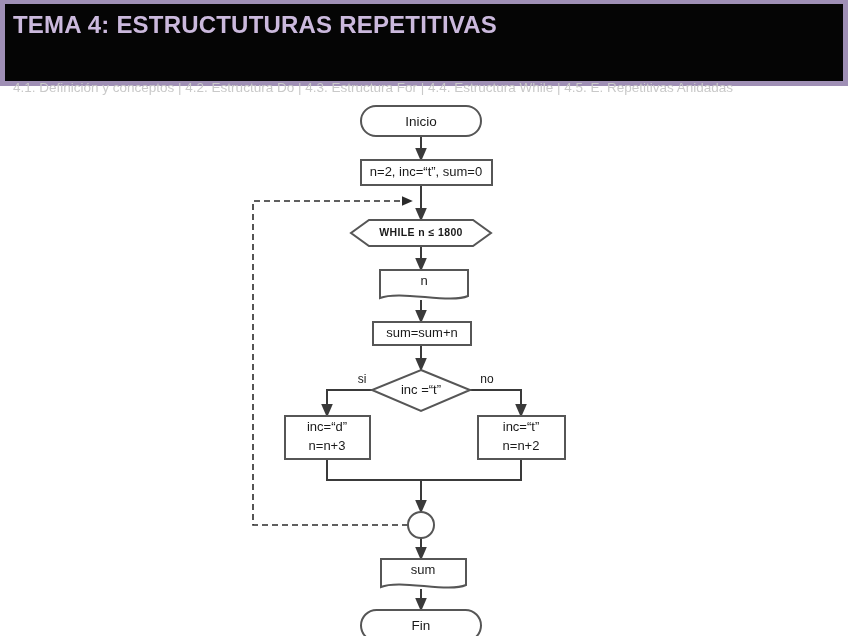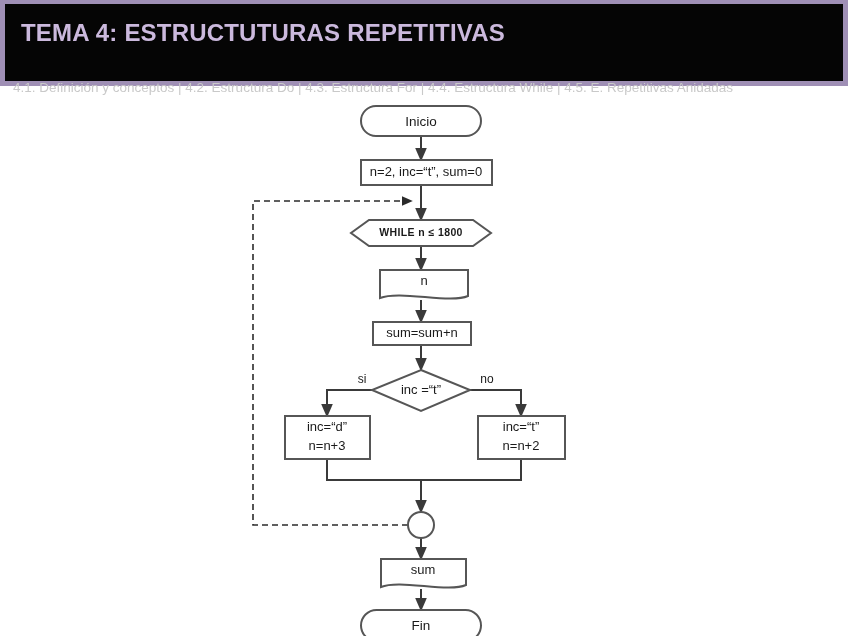--- a/index.html
+++ b/index.html
@@ -23,21 +23,21 @@
     padding:6px 8px 0 8px;
     position:relative;
   }
   #page-title{
     color:#cbb9dd;
     font-size:24px;
     font-weight:bold;
     letter-spacing:0.2px;
     line-height:30px;
     white-space:nowrap;
-    margin:8px;
+    margin:0;
   }
   #breadcrumb{
     position:absolute;left:8px;top:55px;
     color:#c9c9c9;
     font-size:13.5px;
     line-height:18px;
     white-space:nowrap;
     margin-top:20px;
   }
 

